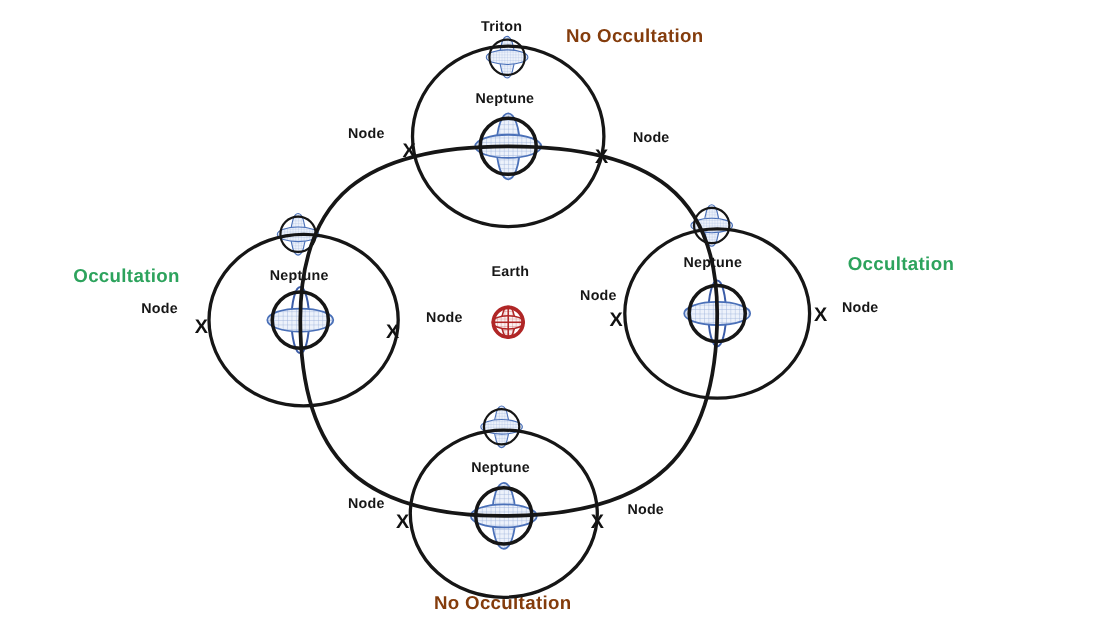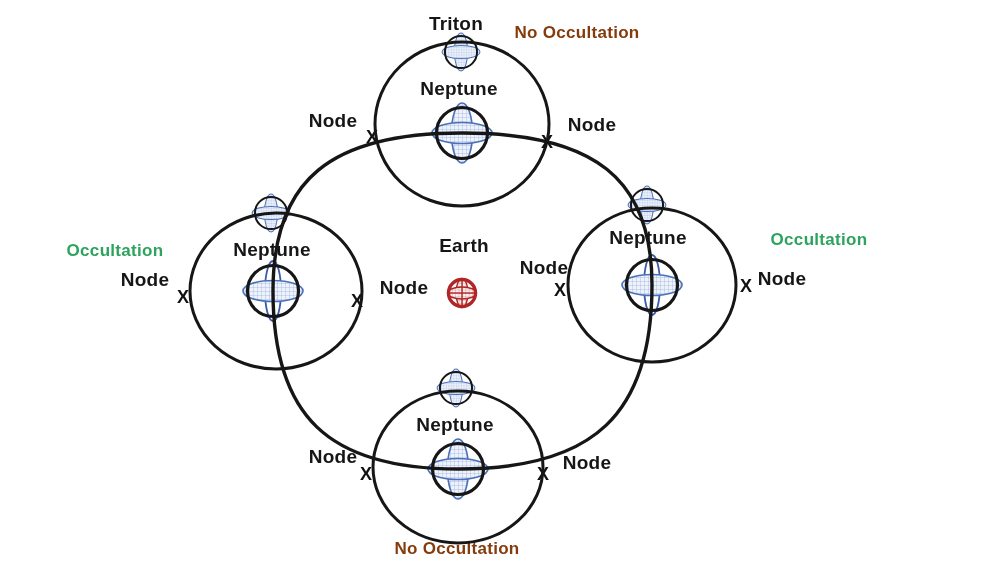--- a/index.html
+++ b/index.html
@@ -1,21 +1,21 @@
 <!DOCTYPE html>
 <html><head>
 <meta charset="utf-8">
 <title>Diagram</title>
 <style>
   html,body{margin:0;padding:0;background:#ffffff;}
   .stage{position:relative;width:1000px;height:563px;background:#ffffff;overflow:hidden;
          font-family:"Liberation Sans",sans-serif;}
   .layer{position:absolute;left:0;top:0;}
   .lbl{position:absolute;transform:translate(-50%,-50%);
-       font-weight:700;font-size:19px;color:#161616;white-space:nowrap;letter-spacing:.2px;}
+       font-weight:700;font-size:13px;color:#161616;white-space:nowrap;letter-spacing:.2px;}
   .status{font-size:17px;letter-spacing:.3px;}
   .green{color:#2DA35D;}
   .brown{color:#843C0C;}
   .xmark{position:absolute;transform:translate(-50%,-50%);
          font-weight:900;font-size:18px;color:#111111;line-height:1;}
   svg{position:absolute;left:0;top:0;pointer-events:none;}
 </style>
 </head>
 <body>
 

